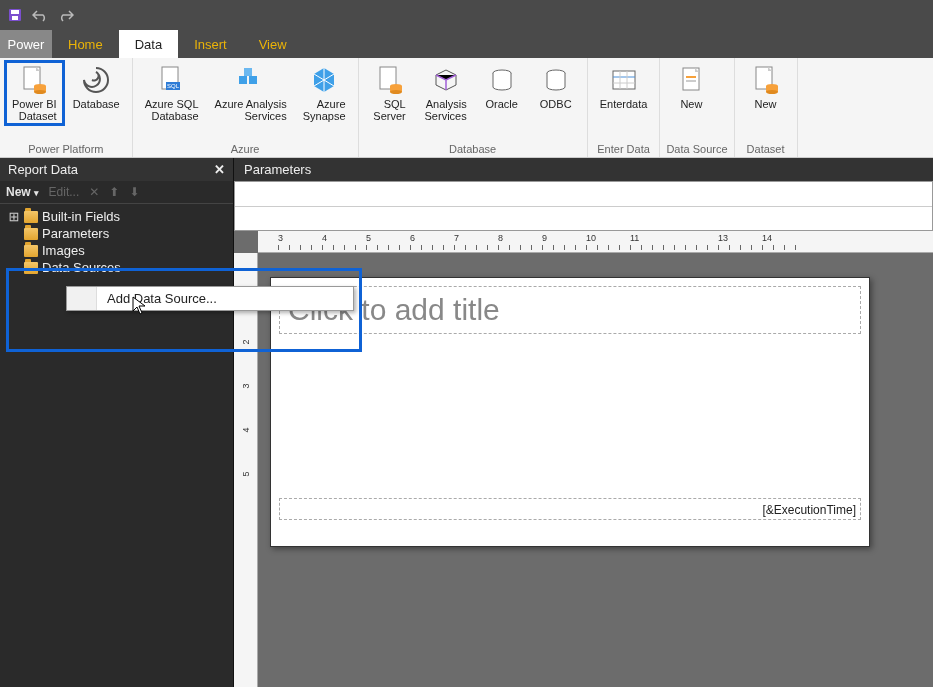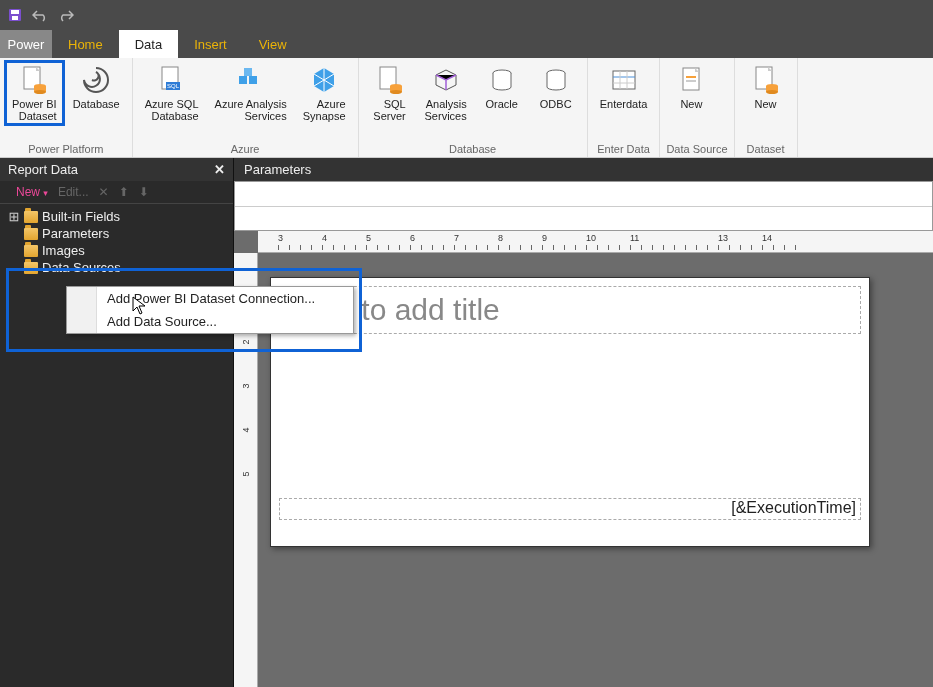--- a/index.html
+++ b/index.html
@@ -26,21 +26,21 @@
 .ribbon-btn.highlighted { outline: 3px solid #0f62d5; outline-offset: -1px; }
 
 
 .main { display:flex; height: calc(687px - 30px - 28px - 100px); }
 
 
 .leftpanel { width: 234px; background: #2a2a2a; border-right: 1px solid #111; display:flex; flex-direction:column; position:relative; }
 .leftpanel-header { background: #333; color: #eee; font-size: 13px; padding: 4px 8px; display:flex; align-items:center; justify-content:space-between; }
 .leftpanel-header .close { cursor:pointer; font-weight:bold; }
 .leftpanel-toolbar { background: #2a2a2a; color: #ccc; font-size: 12px; padding: 4px 6px; display:flex; align-items:center; gap: 10px; border-bottom:1px solid #444; }
-.leftpanel-toolbar .drop { font-weight:normal; color:#ec4899; cursor:pointer;margin-left:10px; }
+.leftpanel-toolbar .drop { font-weight:bold; color:#e5e5e5; cursor:pointer; }
 .leftpanel-toolbar .disabled { color:#666; }
 .tree { padding: 4px 4px; color:#eee; font-size:13px; }
 .tree-item { display:flex; align-items:center; gap: 4px; padding: 1px 4px; cursor:pointer; position:relative; }
 .tree-item .expand { width:12px; display:inline-block; text-align:center; color:#ccc; }
 .folder-ico { width:14px; height:12px; background: linear-gradient(#f4c668,#e3a52f); border-radius:1px; display:inline-block; position:relative; }
 .folder-ico::before { content:''; position:absolute; top:-3px; left:1px; width:6px; height:3px; background:#e3a52f; border-radius:1px 1px 0 0; }
 
 
 .highlight-box2 { position:absolute; left:6px; top:268px; width:356px; height:84px; border:3px solid #0f62d5; pointer-events:none; z-index:50; }
 
@@ -61,21 +61,21 @@
 .vruler .tick { position:absolute; left:0; right:0; font-size:9px; color:#333; text-align:center; transform: rotate(-90deg); transform-origin: center; }
 .hruler-wrap { flex:1; display:flex; flex-direction:column; }
 .hruler { height:22px; background:#f5f5f5; border-bottom:1px solid #aaa; position:relative; }
 .hruler .tick { position:absolute; top:2px; font-size:9px; color:#333; }
 .hruler .mark { position:absolute; top:14px; width:1px; height:5px; background:#666; }
 .canvas-body { flex:1; background:#6c6c6c; position:relative; padding: 24px 12px; }
 .page { background:#fff; border:1px solid #333; width: 600px; height: 270px; position:relative; box-shadow: 2px 2px 6px rgba(0,0,0,0.4); }
 .title-box { position:absolute; left:8px; top:8px; right:8px; height:48px; border:1px dashed #aaa; display:flex; align-items:center; padding-left:8px; }
 .title-box .placeholder { color:#888; font-size:30px; font-weight:300; }
 .dash-box { position:absolute; left:8px; top:220px; right:8px; height:22px; border:1px dashed #aaa; }
-.exectime { position:absolute; right:4px; bottom:2px; font-size:16px; color:#222; }
+.exectime { position:absolute; right:4px; bottom:2px; font-size:12px; color:#222; }
 
 .cursor-ptr { position:absolute; left:132px; top:296px; z-index:60; pointer-events:none; }
 
 svg { display:block; }
 </style>
 </head>
 <body>
 
 <div class="titlebar">
   <span class="icon-btn">
@@ -390,21 +390,20 @@
         </div>
       </div>
     </div>
   </div>
 </div>
 
 <div class="highlight-box2"></div>
 
 <div class="context-menu">
   <div class="gutter"></div>
-  <div class="context-menu-item">Add Power BI Dataset Connection...</div>
   <div class="context-menu-item">Add Data Source...</div>
 </div>
 
 <div class="cursor-ptr">
   <svg width="16" height="20" viewBox="0 0 16 20">
       <path d="M1 1 L1 15 L5 11 L8 18 L10 17 L7 10 L13 10 Z" fill="#fff" stroke="#000" stroke-width="1"></path>
     </svg>
 </div>
 
 </body></html>

